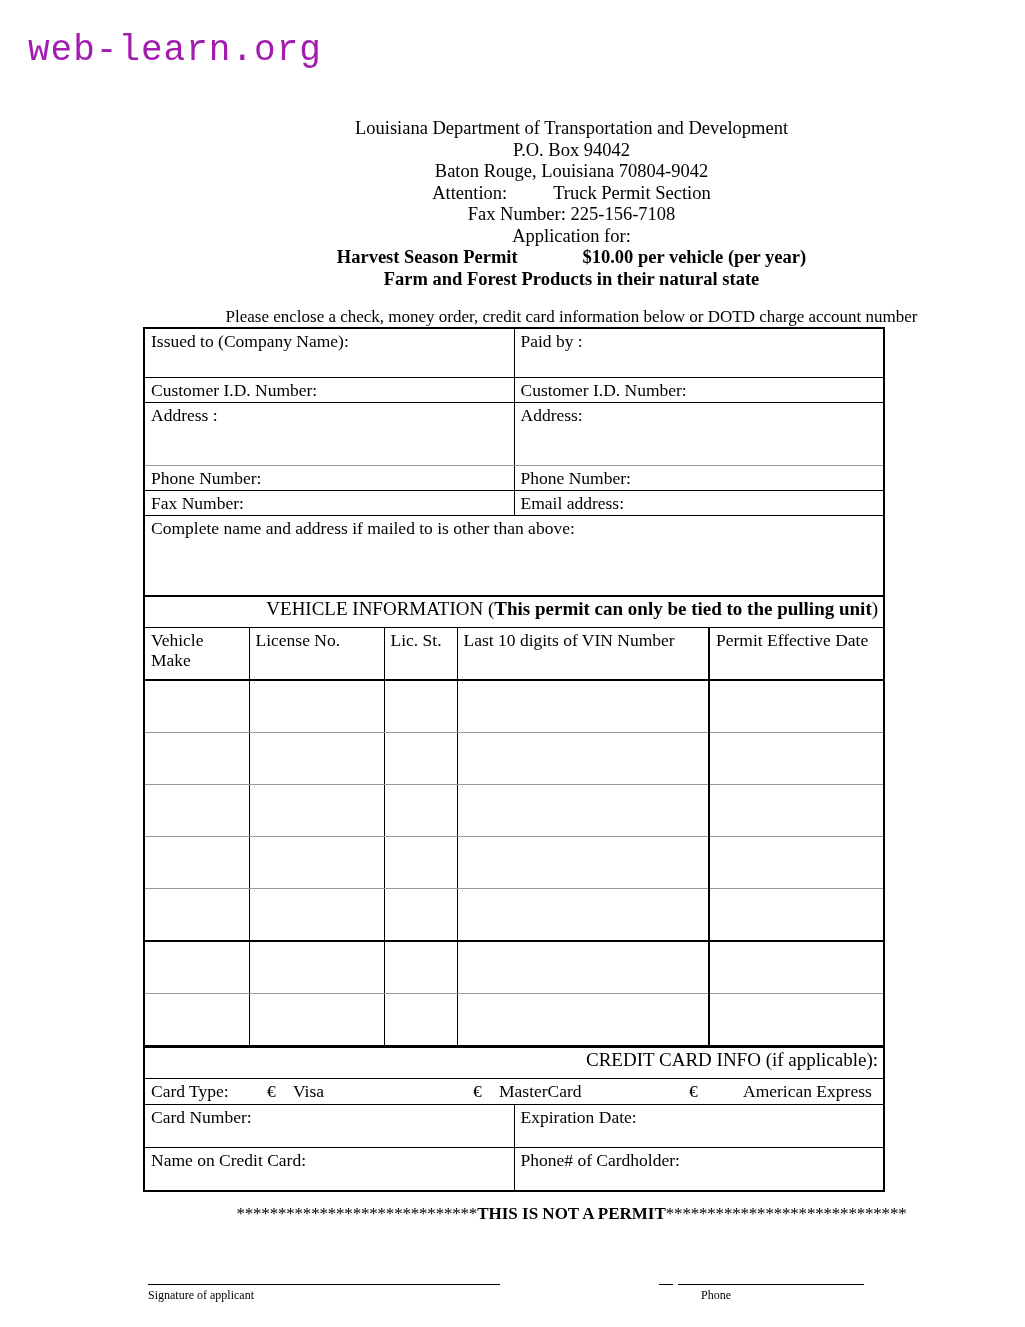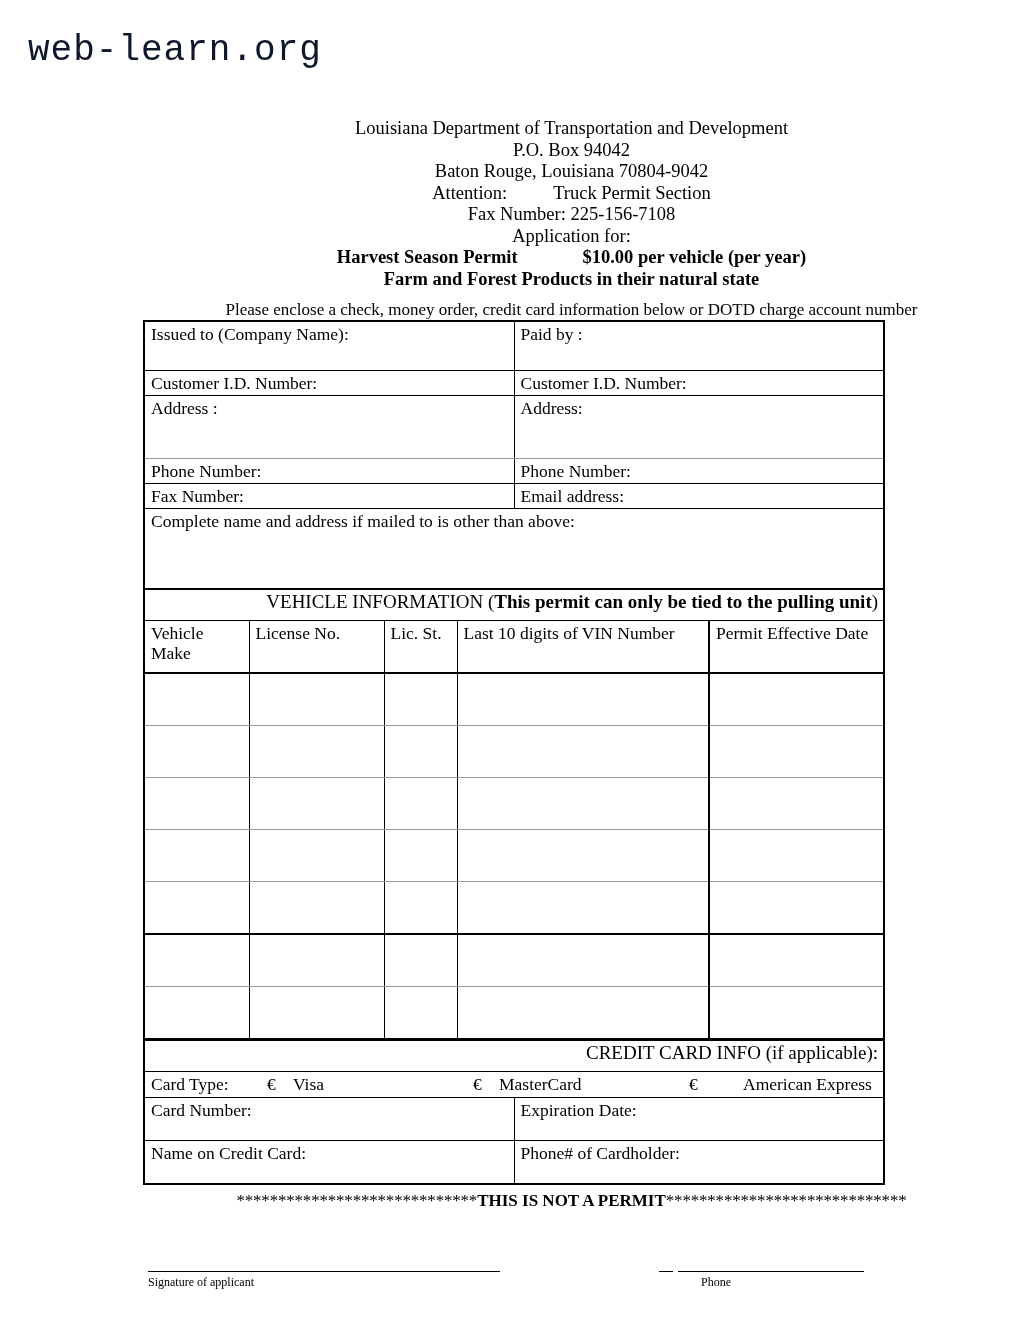--- a/index.html
+++ b/index.html
@@ -17,21 +17,21 @@
   }
 
   
   .watermark {
     position: absolute;
     left: 28px;
     top: 30px;
     font-family: "Liberation Mono", "DejaVu Sans Mono", monospace;
     font-size: 36px;
     letter-spacing: 1px;
-    color: #0f172a;
+    color: #a21caf;
     white-space: nowrap;
   }
 
   
   .sheet {
     position: absolute;
     left: 143px;
     top: 118px;
     width: 857px;
   }
@@ -40,21 +40,21 @@
     text-align: center;
     font-size: 18.5px;
     line-height: 21.5px;
     white-space: pre;
   }
   .hdr-line.bold { font-weight: bold; }
   .hdr-note {
     text-align: center;
     font-size: 17px;
     line-height: 21px;
-    margin-top: 9px;
+    margin-top: 16px;
     white-space: nowrap;
   }
 
   
   table.form {
     border-collapse: collapse;
     width: 740px;
     table-layout: fixed;
     font-size: 17.5px;
     padding-left: 16px;
@@ -95,21 +95,21 @@
     white-space: nowrap;
   }
   .cardtype-row .lbl { width: 116px; flex: 0 0 auto; }
   .cardtype-row .box { width: 26px; flex: 0 0 auto; text-align: left; }
   .cardtype-row .opt-visa { width: 180px; flex: 0 0 auto; }
   .cardtype-row .opt-mc   { width: 190px; flex: 0 0 auto; }
   .cardtype-row .opt-amex { flex: 0 0 auto; padding-left: 28px; }
 
   
   .not-permit {
-    margin-top: 6px;
+    margin-top: 12px;
     text-align: center;
     font-size: 17px;
     line-height: 20px;
     white-space: nowrap;
     letter-spacing: -0.2px;
   }
   .not-permit .stars { font-weight: normal; }
   .not-permit .core  { font-weight: bold; letter-spacing: 0; }
 
   .sig-area {

